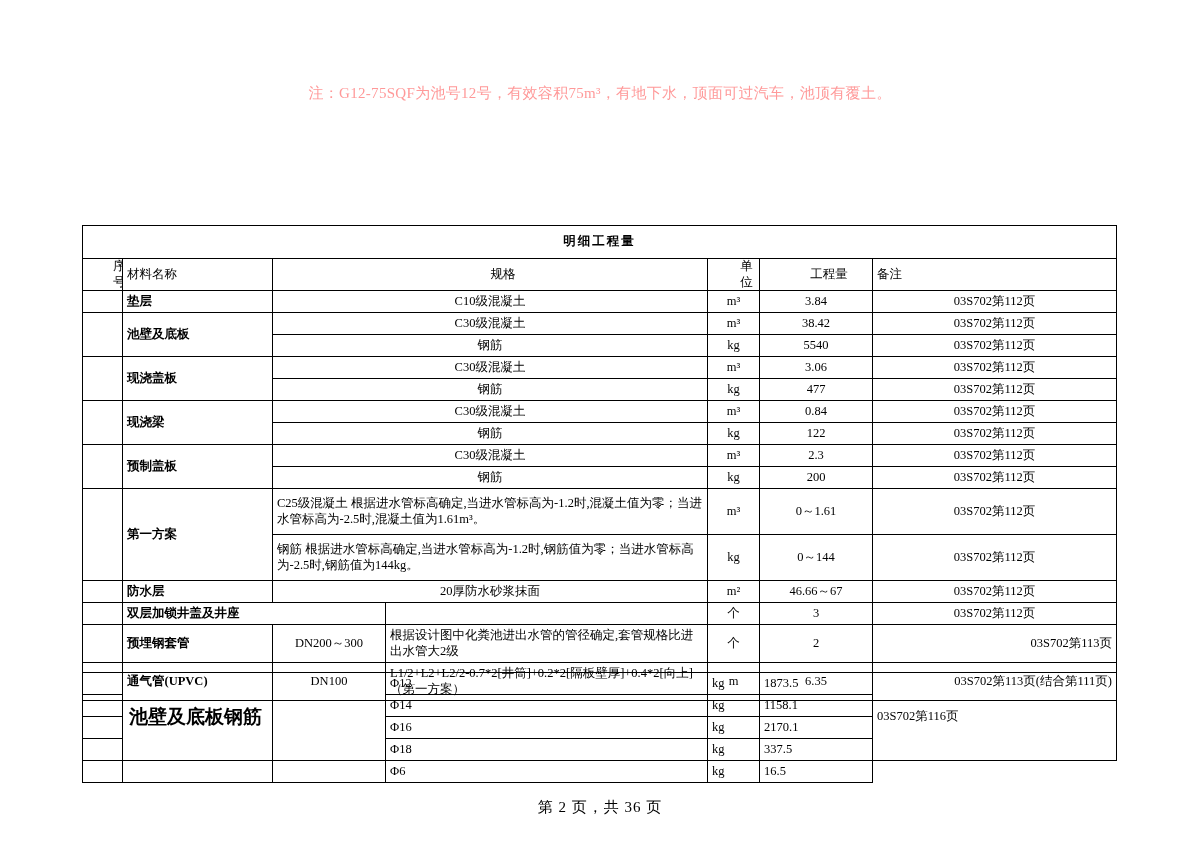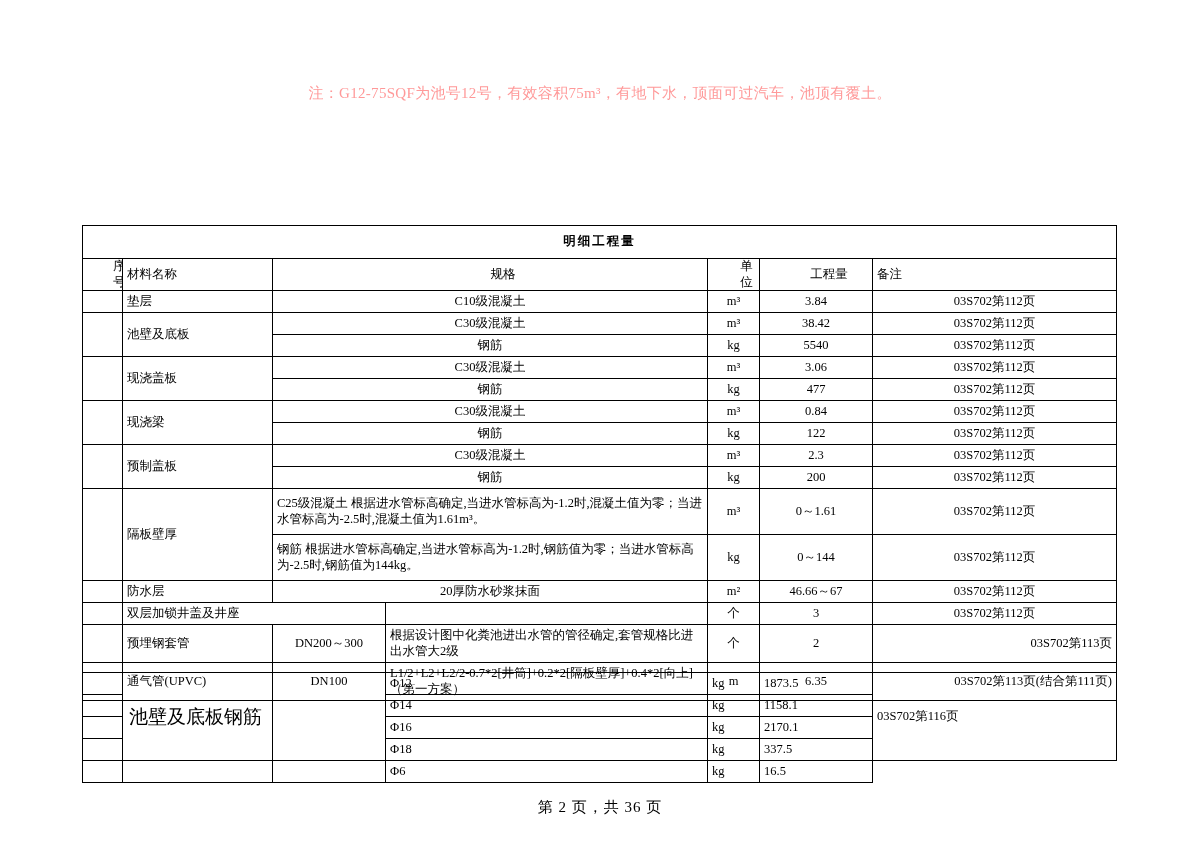--- a/index.html
+++ b/index.html
@@ -54,21 +54,21 @@
     height: 33px;
     letter-spacing: 2px;
     padding: 0 !important;
   }
 
   .hdr { height: 20px; }
   .hdr .c-left { text-align: left; }
   .hdr .c-ctr { text-align: center; padding-left: 30px; }
 
   td.ctr { text-align: center; }
-  td.name { text-align: left; padding-left: 10px; font-size: 13.5px; }
+  td.name { text-align: left; padding-left: 10px; font-size: 13.5px; font-weight: bold; }
 
   td.spec-long {
     text-align: left;
     font-size: 12px;
     line-height: 1.35;
     padding: 2px 4px;
   }
   td.spec-tiny {
     text-align: left;
     font-size: 10.5px;
@@ -212,21 +212,21 @@
       </tr>
       <tr class="r22">
         <td class="ctr" colspan="2">钢筋</td>
         <td class="unit">kg</td>
         <td class="qty">200</td>
         <td class="remark">03S702第112页</td>
       </tr>
 
       <tr class="r46">
         <td class="ctr" rowspan="2"></td>
-        <td class="name" rowspan="2">隔板壁厚</td>
+        <td class="name" rowspan="2">第一方案</td>
         <td class="spec-long" colspan="2">C25级混凝土  根据进水管标高确定,当进水管标高为-1.2时,混凝土值为零；当进水管标高为-2.5时,混凝土值为1.61m³。</td>
         <td class="unit">m³</td>
         <td class="qty">0～1.61</td>
         <td class="remark">03S702第112页</td>
       </tr>
       <tr class="r46">
         <td class="spec-long" colspan="2">钢筋   根据进水管标高确定,当进水管标高为-1.2时,钢筋值为零；当进水管标高为-2.5时,钢筋值为144kg。</td>
         <td class="unit">kg</td>
         <td class="qty">0～144</td>
         <td class="remark">03S702第112页</td>

